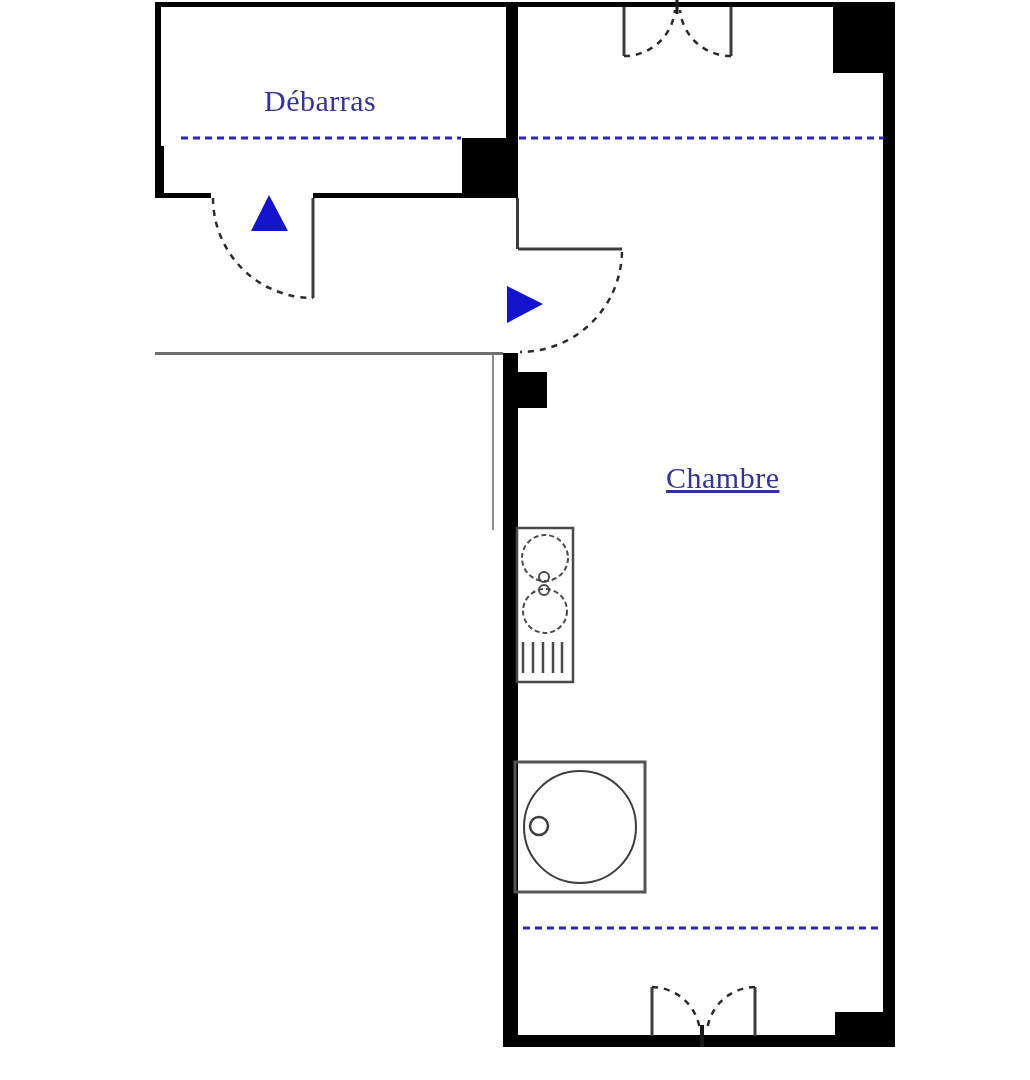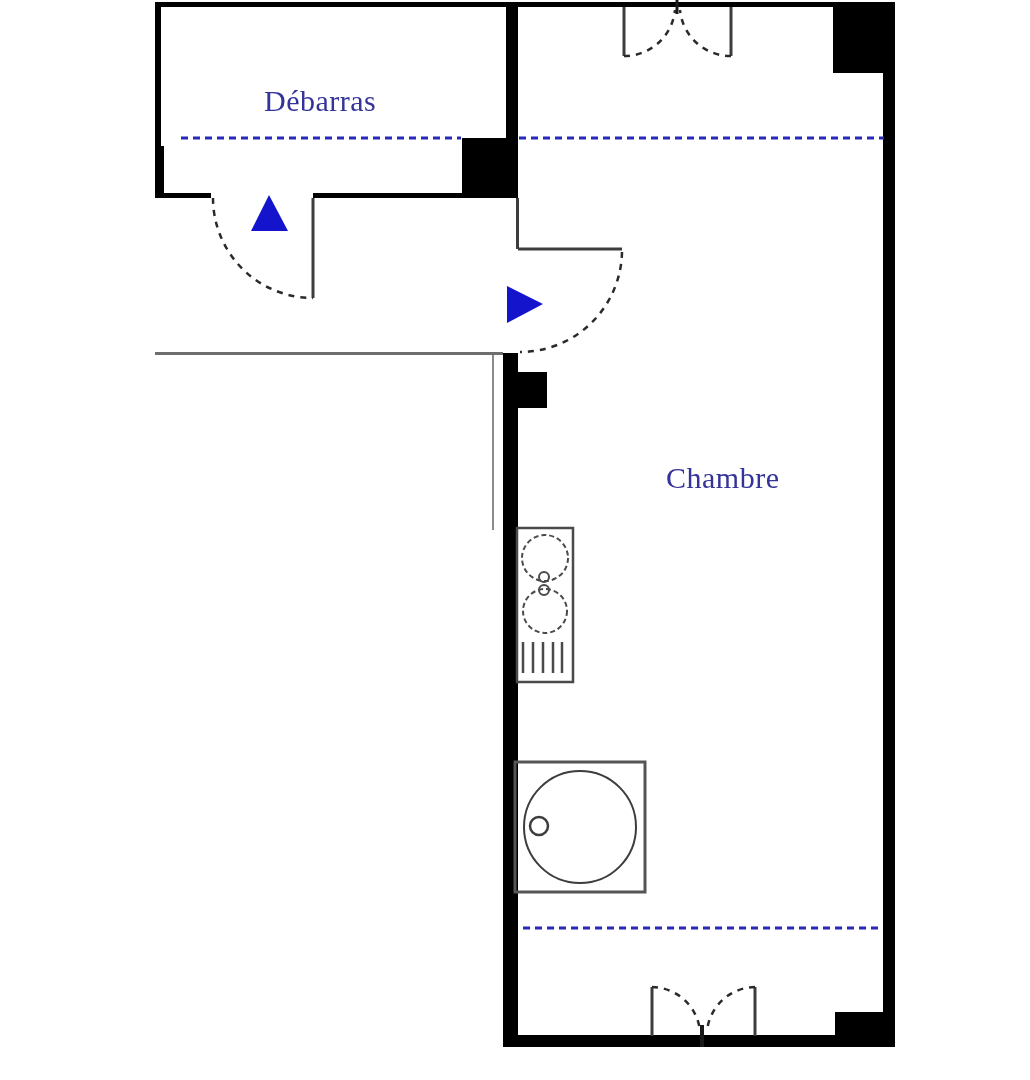--- a/index.html
+++ b/index.html
@@ -13,21 +13,21 @@
   svg.plan{position:absolute;left:0;top:0;}
   .room-label{
     position:absolute;
     color:#333399;
     font-size:30px;
     letter-spacing:0.5px;
     white-space:nowrap;
     user-select:none;
   }
   .label-debarras{left:264px;top:84px;}
-  .label-chambre{left:666px;top:461px;}
+  .label-chambre{left:666px;top:461px;text-decoration:underline;}
 </style>
 </head>
 <body>
 
 <div class="stage">
 
   <svg class="plan" width="1030" height="1080" viewBox="0 0 1030 1080">
 
     <g fill="#000000" stroke="none">
 

